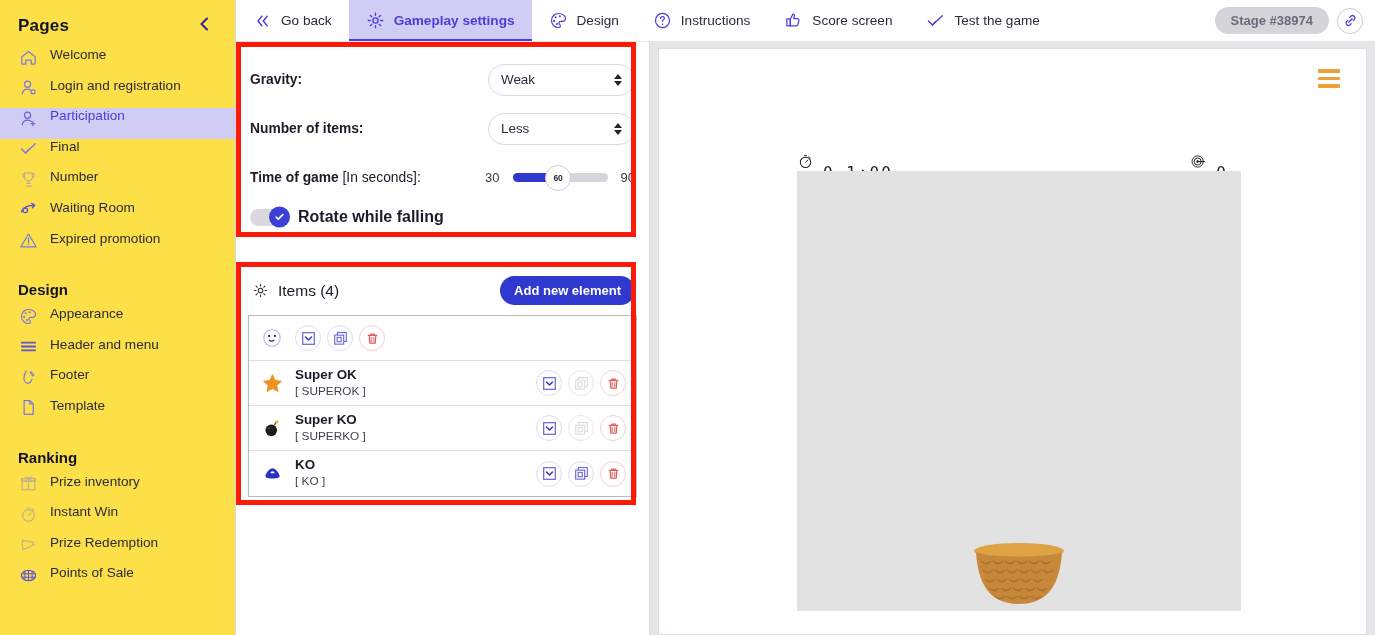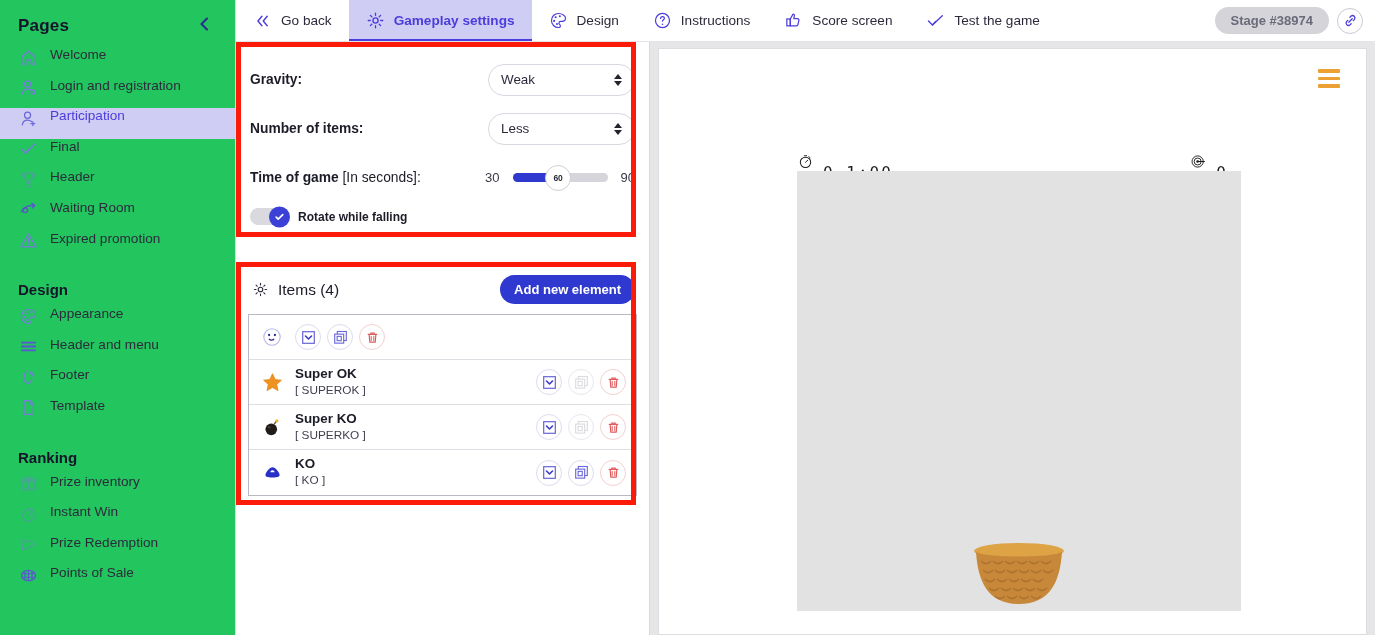--- a/index.html
+++ b/index.html
@@ -8,21 +8,21 @@
     overflow: hidden;
     font-family: "Liberation Sans", sans-serif;
     background: #ffffff;
     color: #1c1c28;
   }
   #app { position: relative; width: 1375px; height: 635px; display: flex; }
 
   
   .sidebar {
     width: 236px; height: 635px;
-    background: #22c55e;
+    background: #fde047;
     border-right: 1px solid #d9d9e3;
     position: relative;
     overflow: hidden;
     flex: 0 0 236px;
   }
   .sidebar-head {
     display: flex; align-items: center; justify-content: space-between;
     padding: 14px 18px 10px 18px;
   }
   .sidebar-title { font-size: 17px; font-weight: bold; color: #14142b; letter-spacing: .2px; }
@@ -140,21 +140,21 @@
   .toggle {
     position: relative; width: 38px; height: 17px;
     background: #d9d9df; border-radius: 10px; cursor: pointer;
   }
   .toggle .knob2 {
     position: absolute; right: -2px; top: 50%; transform: translateY(-50%);
     width: 21px; height: 21px; border-radius: 50%;
     background: #3b41d6; display: flex; align-items: center; justify-content: center;
   }
   .toggle .knob2 svg { display: block; }
-  .toggle-label { font-size: 12px; font-weight: bold; color: #1c1c28; }
+  .toggle-label { font-size: 16px; font-weight: bold; color: #1c1c28; }
 
   
   .panel-items { margin-top: 24px; padding: 10px 12px 12px 12px; }
   .items-head { display: flex; align-items: center; padding: 2px 2px 10px 2px; }
   .items-head .gear { width: 20px; height: 20px; margin-right: 8px; display:flex; align-items:center; justify-content:center; }
   .items-title { font-size: 15.5px; color: #1c1c28; flex: 1 1 auto; }
   .add-btn {
     background: #2f39cf; color: #fff; border: none;
     font-family: inherit; font-size: 13px; font-weight: bold;
     border-radius: 15px; padding: 7px 14px; cursor: pointer;
@@ -276,21 +276,21 @@
 
 
       <div class="nav-item dim">
         <span class="ico">
           <svg width="19" height="19" viewBox="0 0 20 20">
               <path d="M6 3h8v4.4a4 4 0 0 1-8 0V3z" fill="none" stroke="#7b78e0" stroke-width="1.3"></path>
               <path d="M6 4.4H3.8c0 2.4 1 3.6 2.6 3.9M14 4.4h2.2c0 2.4-1 3.6-2.6 3.9" fill="none" stroke="#7b78e0" stroke-width="1.2"></path>
               <path d="M10 11.6V14M7 17h6M8 14h4" fill="none" stroke="#7b78e0" stroke-width="1.3" stroke-linecap="round"></path>
             </svg>
         </span>
-        <span class="lbl">Header</span>
+        <span class="lbl">Number</span>
       </div>
 
       <div class="nav-item">
         <span class="ico">
           <svg width="19" height="19" viewBox="0 0 20 20">
               <path d="M2.6 12.4c2.6-5 8-7.2 13.6-6.4" fill="none" stroke="#5b56d2" stroke-width="1.6" stroke-linecap="round"></path>
               <path d="M13.4 3.6l3 1.9-2.2 2.6" fill="none" stroke="#5b56d2" stroke-width="1.5" stroke-linecap="round" stroke-linejoin="round"></path>
               <circle cx="6.6" cy="10.8" r="2.4" fill="none" stroke="#5b56d2" stroke-width="1.4"></circle>
             </svg>
         </span>

